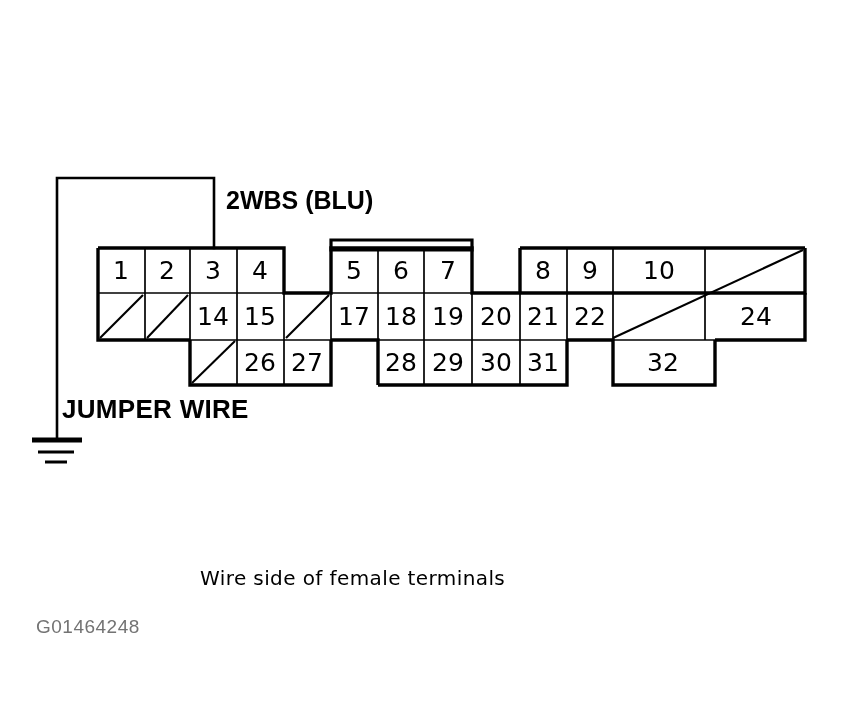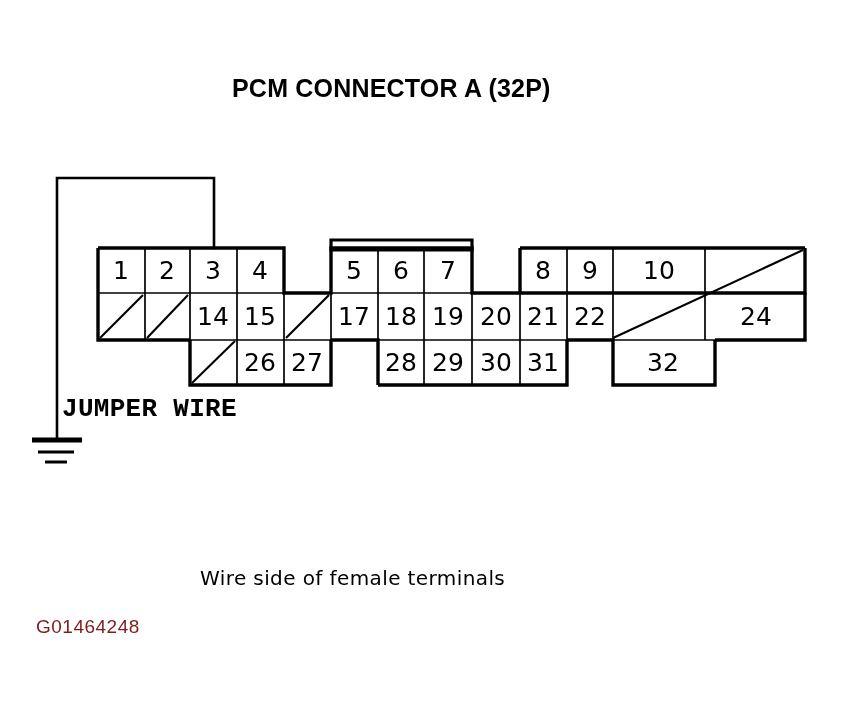--- a/index.html
+++ b/index.html
@@ -35,21 +35,21 @@
     font-family: "Liberation Sans", sans-serif;
     font-weight: bold;
     font-size: 25px;
     white-space: nowrap;
     color: #000;
   }
   .label-jumper {
     position: absolute;
     left: 62px;
     top: 394px;
-    font-family: Liberation Mono, monospace;
+    font-family: Liberation Sans, sans-serif;
     font-weight: bold;
     font-size: 26px;
     letter-spacing: 0.3px;
     white-space: nowrap;
     color: #000;
   }
   .caption {
     position: absolute;
     left: 200px;
     top: 566px;
@@ -60,21 +60,21 @@
     color: #000;
   }
   .idcode {
     position: absolute;
     left: 36px;
     top: 616px;
     font-family: "Liberation Sans", sans-serif;
     font-size: 19px;
     letter-spacing: 0.5px;
     white-space: nowrap;
-    color: #7f1d1d;
+    color: #737373;
   }
   svg.diagram {
     position: absolute;
     left: 0;
     top: 0;
     width: 843px;
     height: 715px;
   }
   svg.diagram text.pin {
     font-family: "DejaVu Sans", sans-serif;
@@ -82,22 +82,22 @@
     fill: #000;
     text-anchor: middle;
     dominant-baseline: middle;
   }
 </style>
 </head>
 <body>
 
 <div id="page">
 
-  <div class="title">PCM CONNECTOR A (32P)</div>
-
+
+  <div class="label-2wbs">2WBS (BLU)</div>
 
   <div class="label-jumper">JUMPER WIRE</div>
 
   <div class="caption">Wire side of female terminals</div>
 
   <div class="idcode">G01464248</div>
 
   <svg class="diagram" viewBox="0 0 843 715">
 
     <g>

